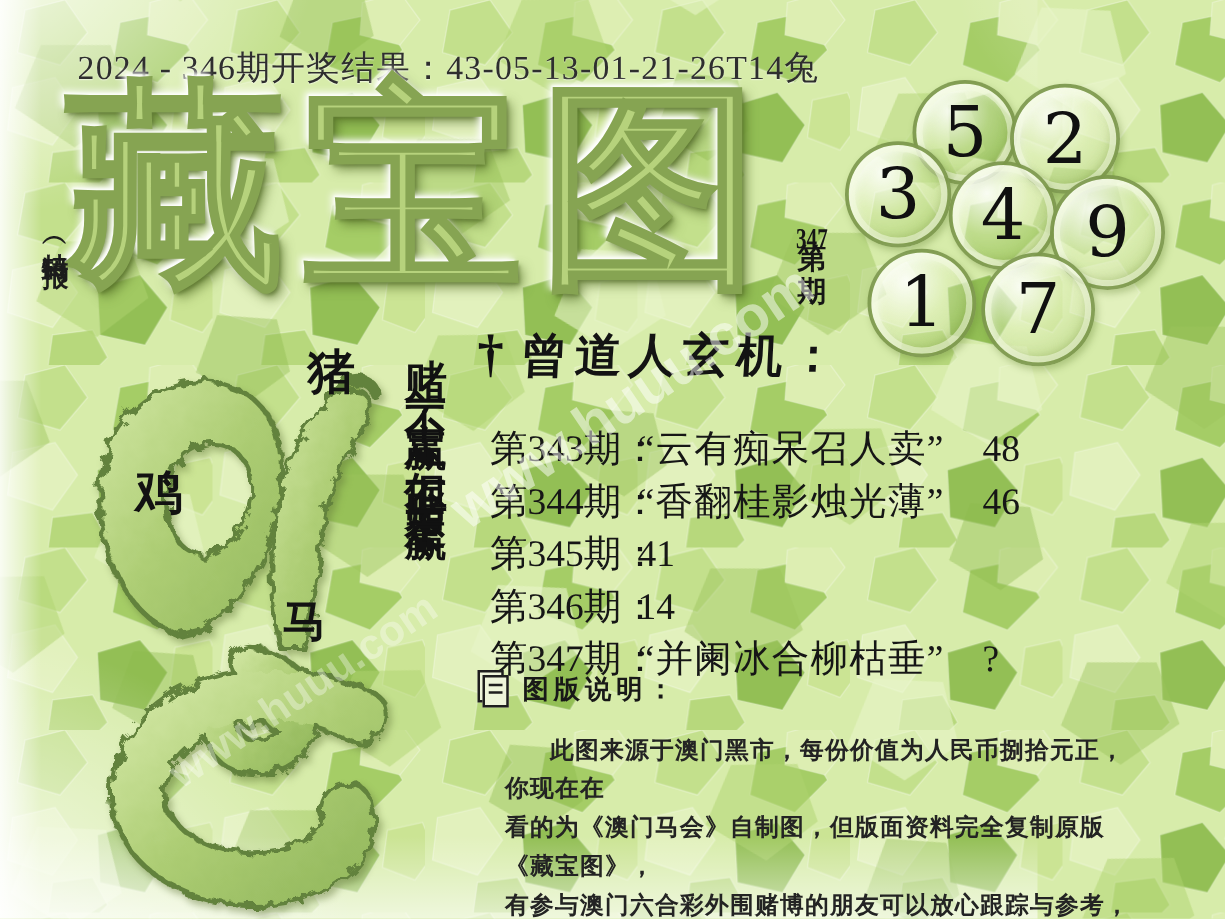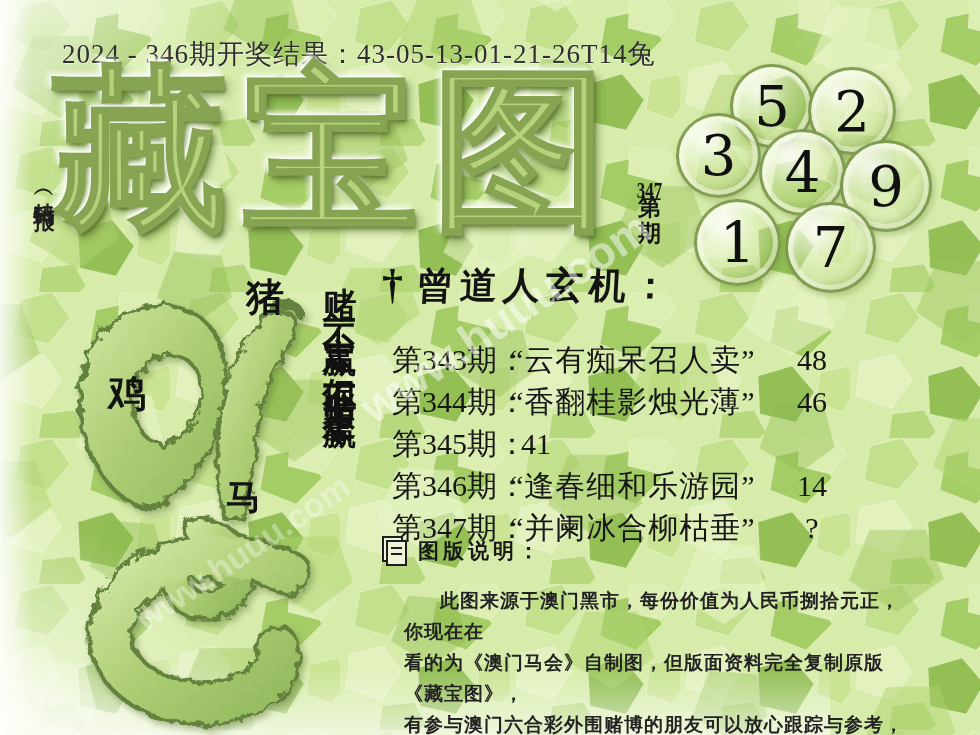--- a/index.html
+++ b/index.html
@@ -71,21 +71,21 @@
 
   
   .mystic-head{left:382px;top:262px;display:flex;align-items:flex-start;gap:14px;}
   .cross{font-size:42px;line-height:44px;font-weight:bold;color:#111;}
   .mystic-title{font-size:37px;line-height:48px;font-weight:bold;color:#131313;
     letter-spacing:6px;transform:skewX(-3deg);}
   .mystic-rows{left:392px;top:318px;width:446px;}
   .mrow{display:flex;align-items:baseline;height:42px;font-size:30px;color:#161616;}
   .mrow .iss{width:118px;white-space:nowrap;}
   .mrow .quo{flex:1;white-space:nowrap;letter-spacing:1px;margin-top:21px;}
-  .mrow .val{width:52px;text-align:center;margin-top:25px;}
+  .mrow .val{width:52px;text-align:left;margin-top:25px;}
 
   
   .note-head{left:382px;top:536px;display:flex;align-items:center;gap:12px;}
   .pages-icon{position:relative;width:24px;height:30px;}
   .pages-icon i{position:absolute;display:block;width:17px;height:22px;background:#eef5da;
     border:2px solid #1e1e1e;}
   .pages-icon i:nth-child(1){left:0;top:0;}
   .pages-icon i:nth-child(2){left:4px;top:4px;}
   .pages-icon i:nth-child(2)::before, .pages-icon i:nth-child(2)::after{content:"";position:absolute;
     left:3px;right:3px;height:2px;background:#1e1e1e;top:5px;}
@@ -223,21 +223,20 @@
       <span class="iss">第344期：</span>
       <span class="quo">“香翻桂影烛光薄”</span>
       <span class="val">46</span>
     </div>
     <div class="mrow">
       <span class="iss">第345期：</span>
       <span class="val">41</span>
     </div>
     <div class="mrow">
       <span class="iss">第346期：</span>
-      <span class="quo">“逢春细和乐游园”</span>
       <span class="val">14</span>
     </div>
     <div class="mrow">
       <span class="iss">第347期：</span>
       <span class="quo">“并阑冰合柳枯垂”</span>
       <span class="val">?</span>
     </div>
   </div>
 
   <div class="layer note-head">

